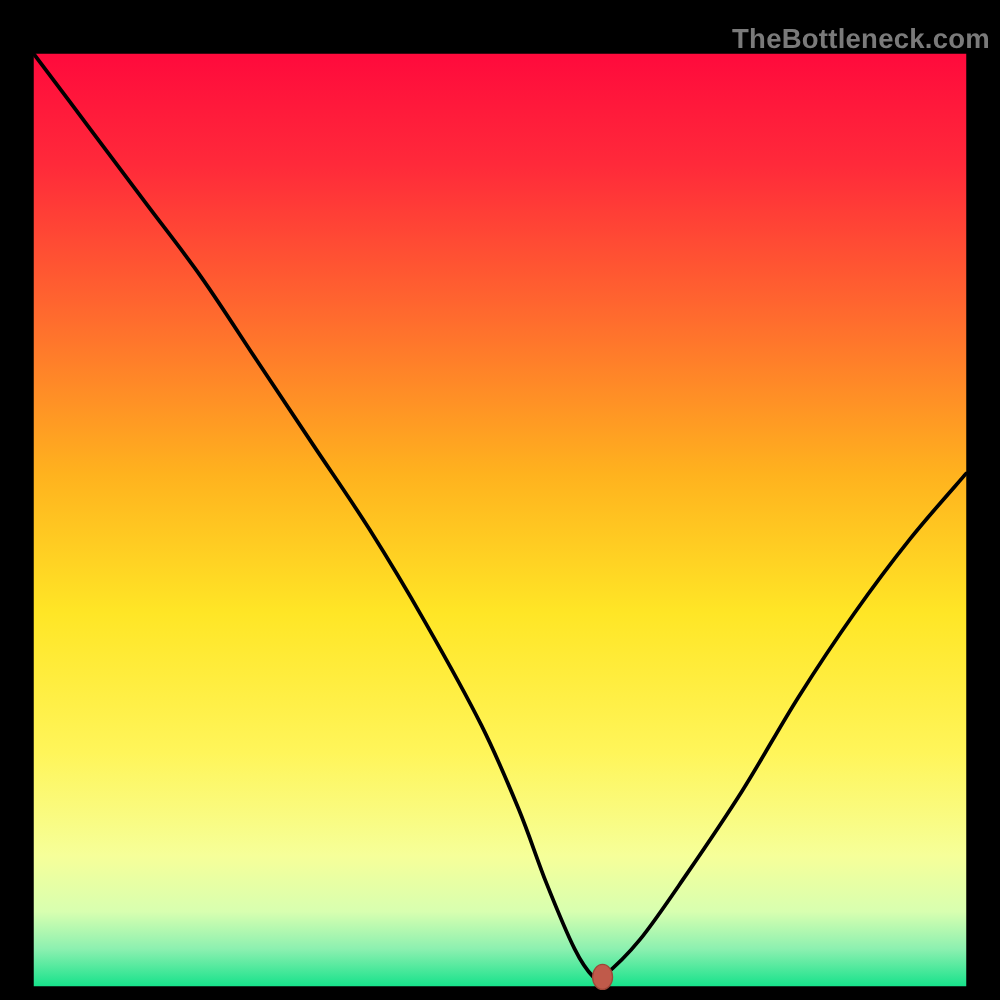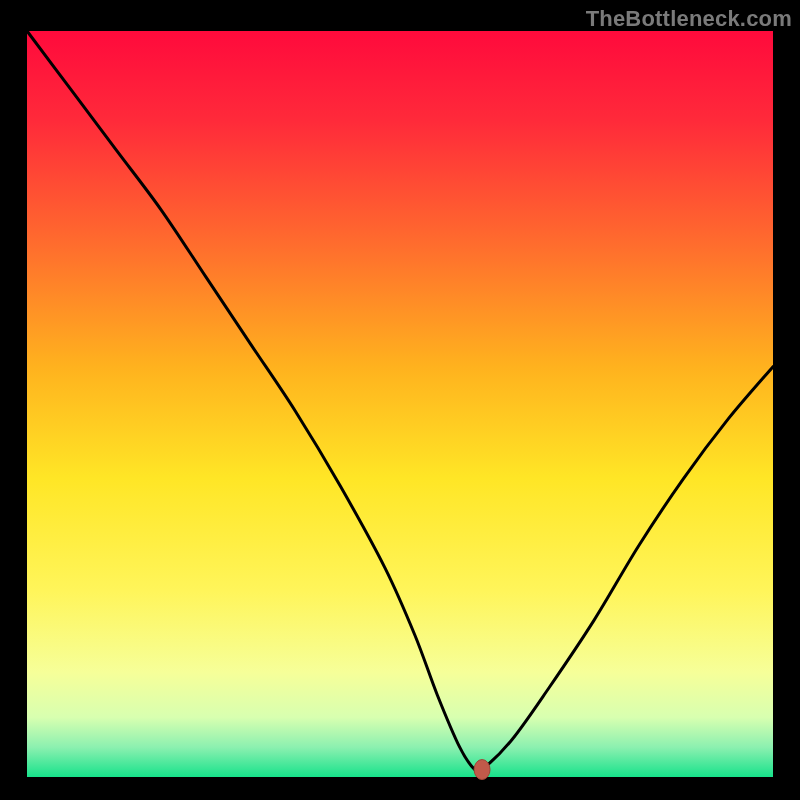--- a/index.html
+++ b/index.html
@@ -6,21 +6,21 @@
     margin: 0;
     padding: 0;
     width: 800px;
     height: 800px;
     background: #000;
     overflow: hidden;
     font-family: Arial, Helvetica, sans-serif;
   }
   .frame {
     position: absolute;
-    top: 4px;
+    top: 16px;
     left: 0;
     width: 800px;
     height: 624px;
     box-sizing: border-box;
   }
   .watermark {
     position: absolute;
     top: 2px;
     right: 8px;
     color: #7a7a7a;

